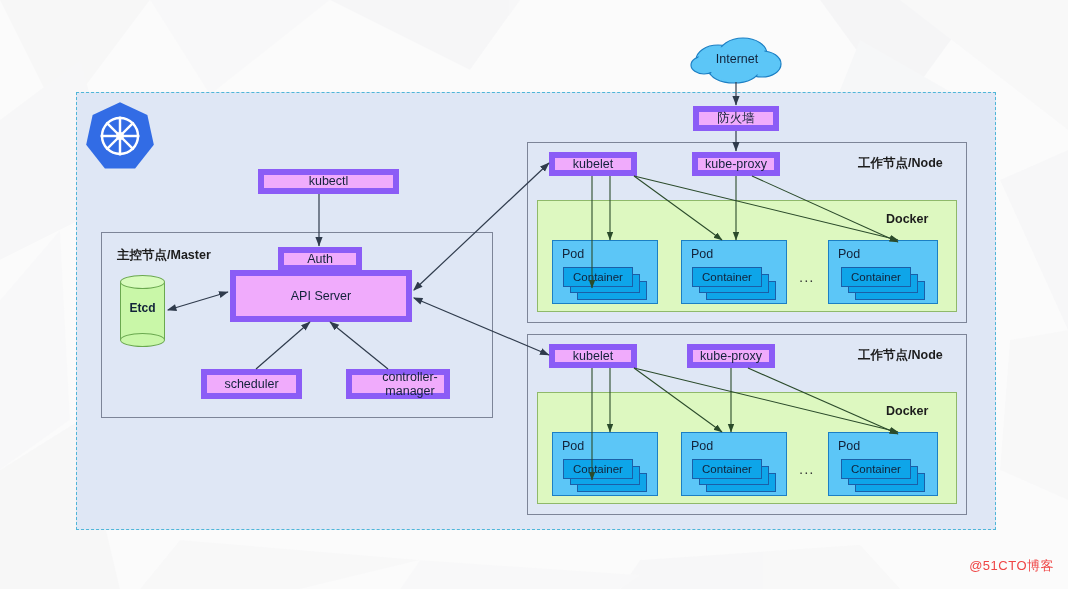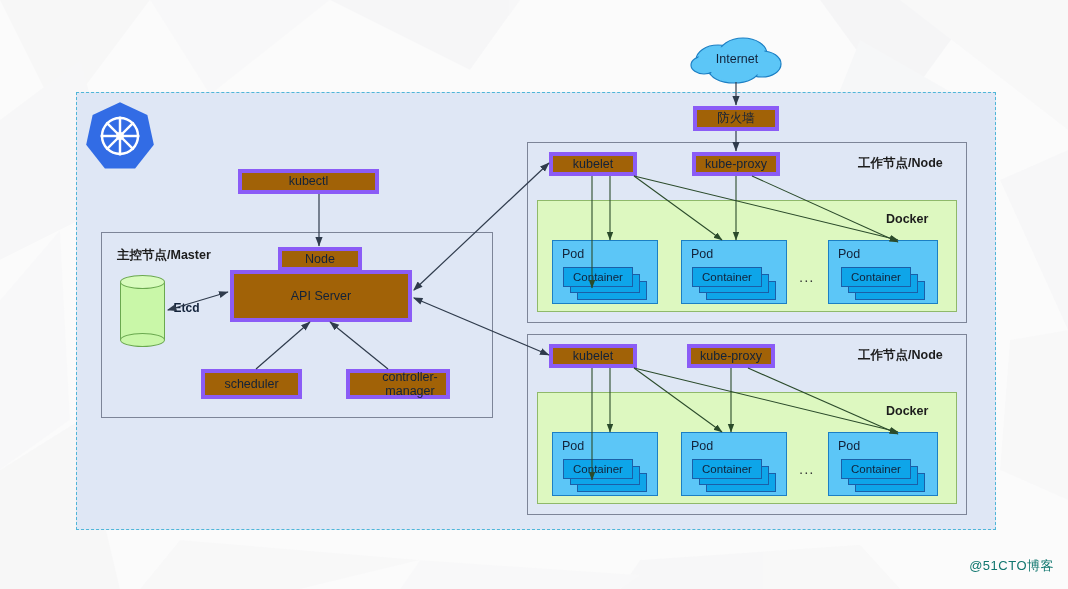--- a/index.html
+++ b/index.html
@@ -13,21 +13,21 @@
 
   
   .cluster{
     position:absolute;left:76px;top:92px;width:920px;height:438px;
     background:#dfe7f5;border:1px dashed #4fb6d8;box-sizing:border-box;
   }
 
   
   .nbox{
     position:absolute;box-sizing:border-box;
-    background:#a16207;border:4px solid #8b5cf6;
+    background:#f0abfc;border:6px solid #8b5cf6;
     color:#12223a;font-size:12.5px;
     display:flex;align-items:center;justify-content:center;
     text-align:center;line-height:1.15;
   }
   .panel{
     position:absolute;box-sizing:border-box;
     background:#dfe7f5;border:1px solid #7d8598;
   }
   .docker{
     position:absolute;box-sizing:border-box;
@@ -69,36 +69,36 @@
   .etcd .top{
     position:absolute;left:0;top:0;width:45px;height:14px;box-sizing:border-box;
     background:#d8fbbd;border:1px solid #6aa84f;border-radius:50%;
   }
   .etcd .bot{
     position:absolute;left:0;top:58px;width:45px;height:14px;box-sizing:border-box;
     background:#c9f7a8;border:1px solid #6aa84f;border-radius:50%;
   }
   .etcd .lbl{
     position:absolute;left:0;top:26px;width:45px;text-align:center;
-    font-size:12px;font-weight:bold;color:#12223a;padding-left:44px;
+    font-size:12px;font-weight:bold;color:#12223a;
   }
 
   
   .cloud{position:absolute;left:688px;top:34px;width:98px;height:52px;}
   .cloud .lbl{
     position:absolute;left:0;top:18px;width:98px;text-align:center;
     font-size:12.5px;color:#12223a;
   }
 
   
   .klogo{position:absolute;left:84px;top:100px;width:72px;height:72px;}
 
   .watermark{
     position:absolute;right:14px;bottom:14px;
-    font-size:13px;color:#0f766e;letter-spacing:.5px;
+    font-size:13px;color:#ef4444;letter-spacing:.5px;
   }
 </style>
 </head>
 <body>
 
 <svg id="bg-texture" width="1068" height="589" viewBox="0 0 1068 589">
   <rect x="0" y="0" width="1068" height="589" fill="#fbfbfb"></rect>
   <g opacity="0.5">
     <polygon points="0,0 150,0 60,120" fill="#f4f4f5"></polygon>
     <polygon points="150,0 330,0 210,95" fill="#f7f7f8"></polygon>
@@ -206,22 +206,22 @@
     </g>
   </svg>
   <div class="lbl">Internet</div>
 </div>
 
 <div class="nbox" style="left:693px;top:106px;width:86px;height:25px;">防火墙</div>
 
 <div class="panel" style="left:101px;top:232px;width:392px;height:186px;"></div>
 <div class="sectlabel" style="left:117px;top:247px;">主控节点/Master</div>
 
-<div class="nbox" style="left:238px;top:169px;width:141px;height:25px;">kubectl</div>
-<div class="nbox" style="left:278px;top:247px;width:84px;height:24px;">Node</div>
+<div class="nbox" style="left:258px;top:169px;width:141px;height:25px;">kubectl</div>
+<div class="nbox" style="left:278px;top:247px;width:84px;height:24px;">Auth</div>
 <div class="nbox" style="left:230px;top:270px;width:182px;height:52px;">API Server</div>
 
 <div class="etcd">
   <div class="body"></div>
   <div class="bot"></div>
   <div class="top"></div>
   <div class="lbl">Etcd</div>
 </div>
 
 <div class="nbox" style="left:201px;top:369px;width:101px;height:30px;">scheduler</div>

